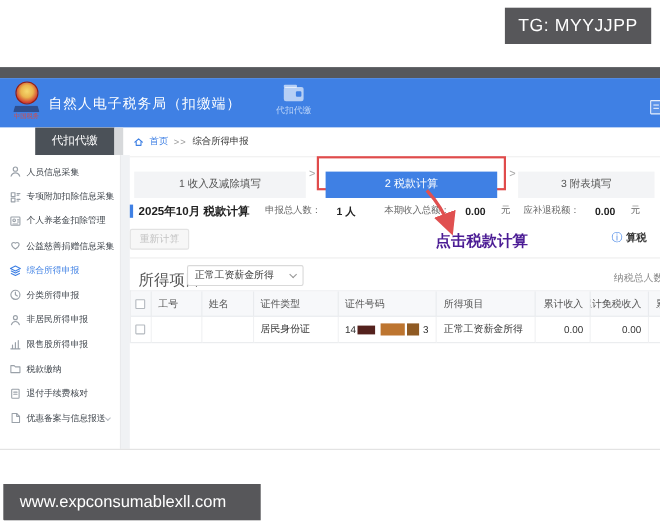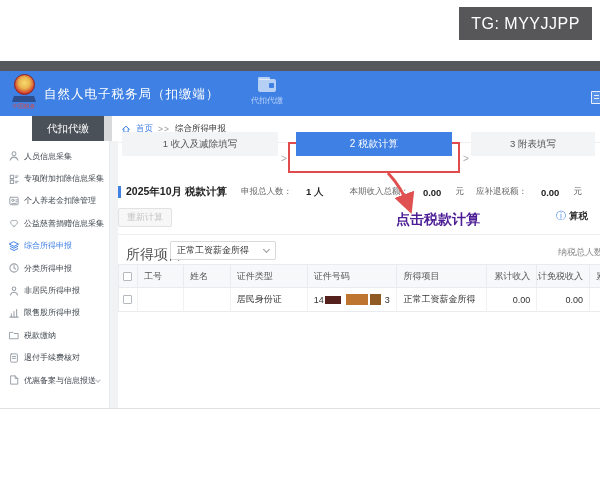--- a/index.html
+++ b/index.html
@@ -69,21 +69,21 @@
   .side-item.active { color:#3f80e4; }
   .side-item.active .ic { color:#3f80e4; }
   .side-item .chev { position:absolute; right:9px; top:9px; width:4px; height:4px;
     border-right:1px solid #b7bcc2; border-bottom:1px solid #b7bcc2; transform:rotate(45deg); }
   .ic svg { width:12px; height:12px; display:block; }
 
   .gutter { left:110px; top:141px; width:8px; height:267px; background:#f0f2f4; }
   .panel-top { left:118px; top:142px; width:482px; height:1px; background:#efefef; }
 
   
-  .step { top:132px; height:24px; font-size:9.5px; line-height:24px; text-align:center;
+  .step { top:156px; height:24px; font-size:9.5px; line-height:24px; text-align:center;
     background:#f3f4f6; color:#555; }
   .step.active { background:#3f80e4; color:#fff; font-size:10px; }
   .step-sep { top:153px; font-size:10px; color:#aaa; }
   .red-box { left:288px; top:142px; width:172px; height:31px; border:2px solid #e04b4b; }
 
   
   .summary { left:118px; top:184px; width:482px; height:16px; display:flex; align-items:center; }
   .s-accent { width:3px; height:12px; background:#3f80e4; margin-right:5px; }
   .s-period { font-size:10.5px; font-weight:bold; color:#222; margin-right:14px; white-space:nowrap; }
   .s-label { font-size:8.5px; color:#666; white-space:nowrap; }
@@ -131,20 +131,21 @@
   .idblock2 { height:11px; background:#bd7530; width:22px; }
   .idblock3 { height:11px; background:#8f5a23; width:11px; margin-left:2px; }
   .id-end { margin-left:4px; }
 </style>
 </head>
 <body>
 
 <div class="page">
 
   <div class="abs wm-top">TG: MYYJJPP</div>
+  <div class="abs wm-bottom">www.expconsumablexll.com</div>
 
   <div class="abs topstrip"></div>
   <div class="abs bluebar"></div>
 
   <div class="abs emblem">
     <div class="roundel"></div>
     <div class="base"></div>
     <div class="etext">中国税务</div>
   </div>
   <div class="abs app-title">自然人电子税务局（扣缴端）</div>

